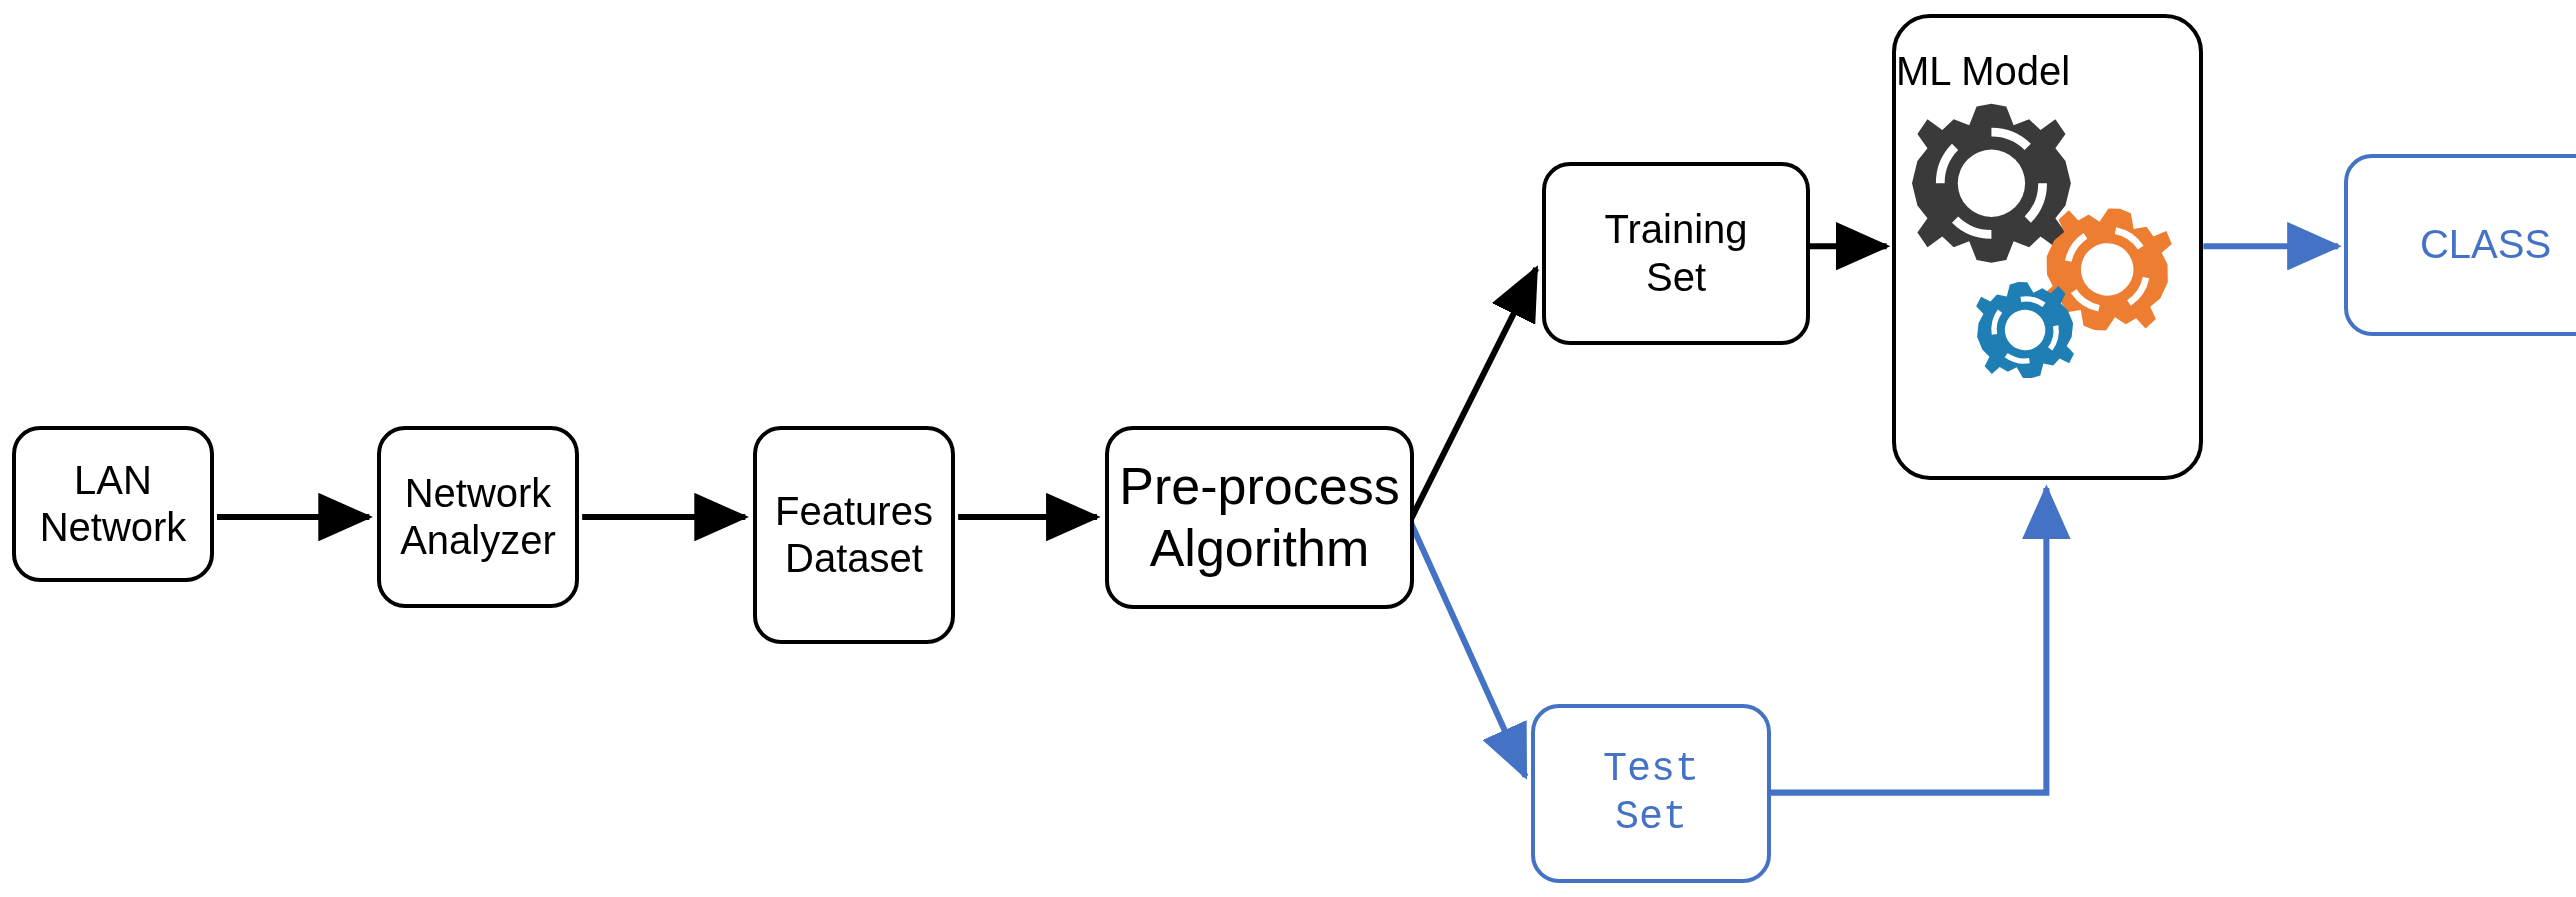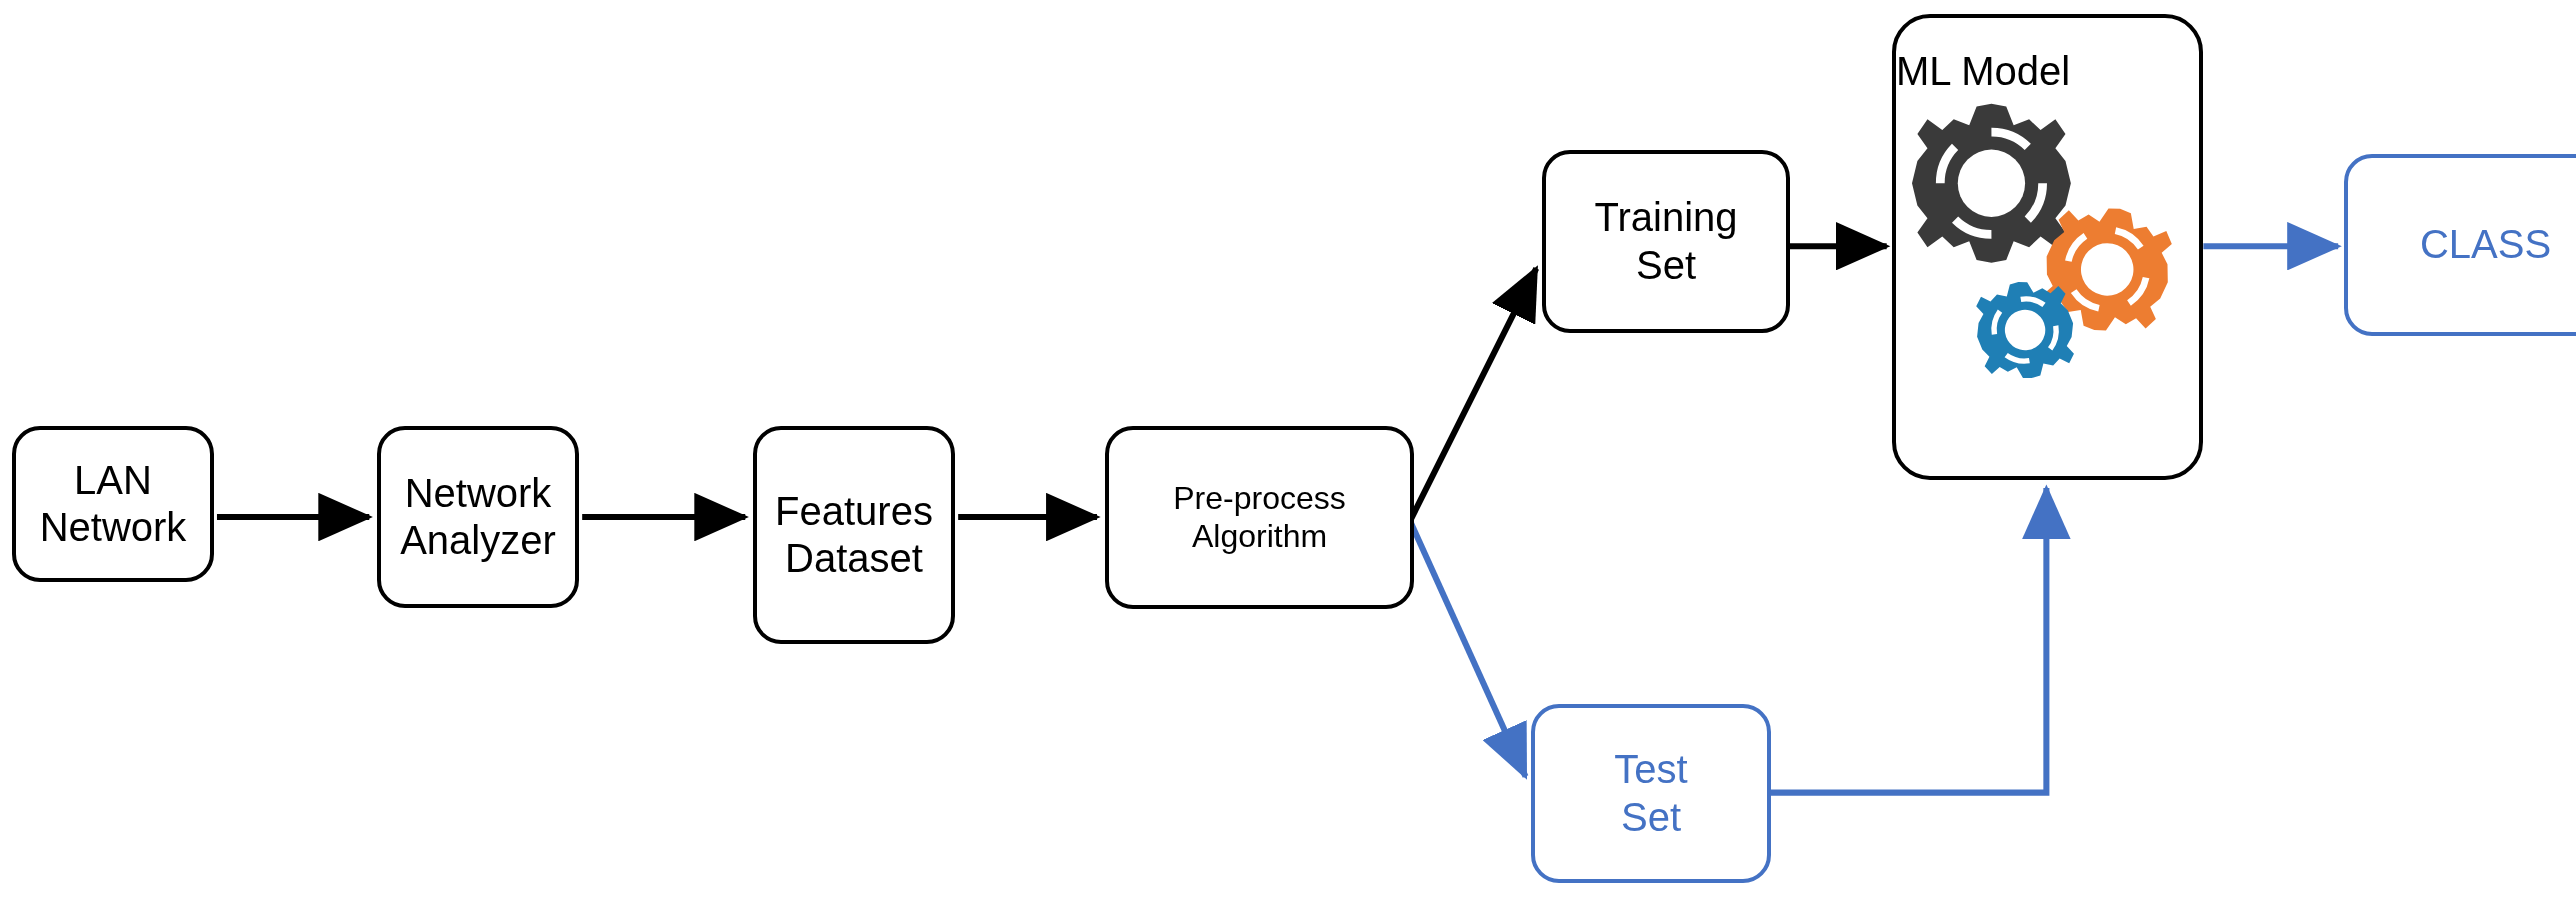--- a/index.html
+++ b/index.html
@@ -49,23 +49,23 @@
   }
   .node-label {
     display: block;
     white-space: pre-line;
   }
 
   
   #node-lan        { left: 12px;   top: 426px;  width: 202px; height: 156px; font-size: 40px; }
   #node-analyzer   { left: 377px;  top: 426px;  width: 202px; height: 182px; font-size: 40px; }
   #node-features   { left: 753px; top: 426px;  width: 202px; height: 218px; font-size: 40px; }
-  #node-preprocess { left: 1105px; top: 426px;  width: 309px; height: 183px; font-size: 32px; text-align: center; }
-  #node-training   { left: 1542px; top: 150px;  width: 248px; height: 183px; font-size: 40px; }
-  #node-test       { left: 1531px; top: 704px; width: 240px; height: 179px; font-size: 40px; }
+  #node-preprocess { left: 1105px; top: 426px;  width: 309px; height: 183px; font-size: 52px; text-align: center; }
+  #node-training   { left: 1542px; top: 162px;  width: 268px; height: 183px; font-size: 40px; }
+  #node-test       { left: 1531px; top: 704px; width: 240px; height: 179px; font-size: 40px; font-family: Liberation Mono, monospace; }
   #node-mlmodel    { left: 1892px; top: 13.5px;   width: 311px; height: 466px; border-radius: 38px;
                      align-items: flex-start; justify-content: center; }
   #node-class      { left: 2344px; top: 154px;  width: 283px; height: 182px; font-size: 40px; }
 
   #mlmodel-title {
     margin-top: 30px;
     font-size: 40px;
     color: #000000;
     display: block;
     width: 100%;

